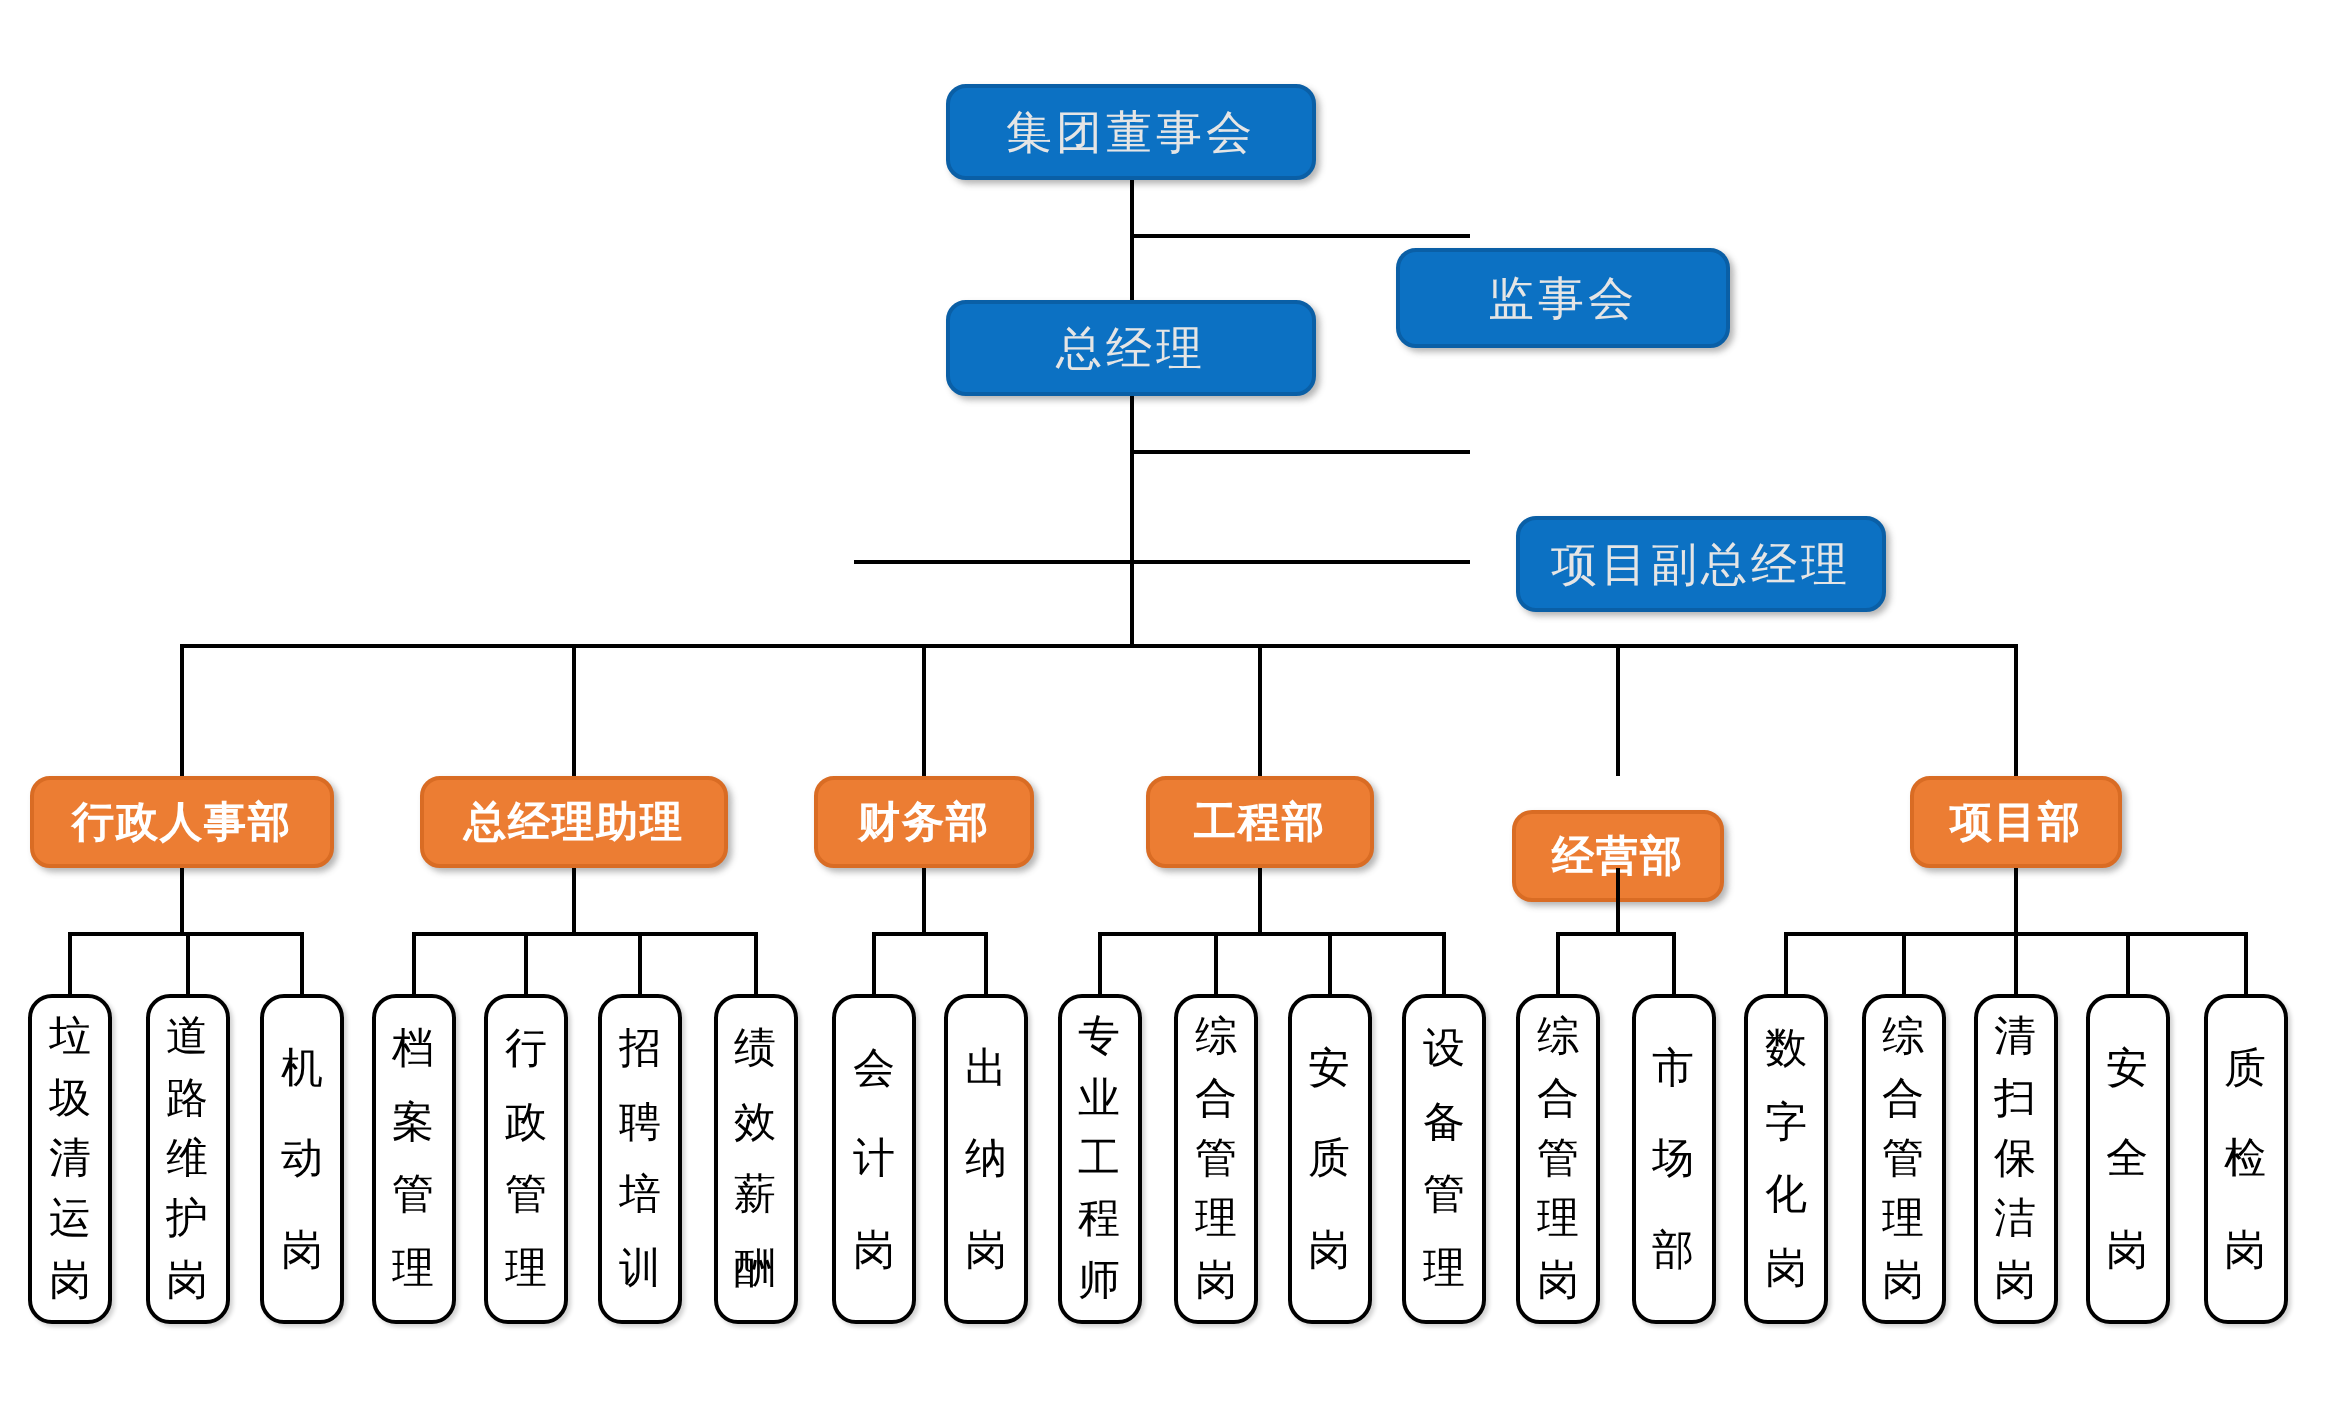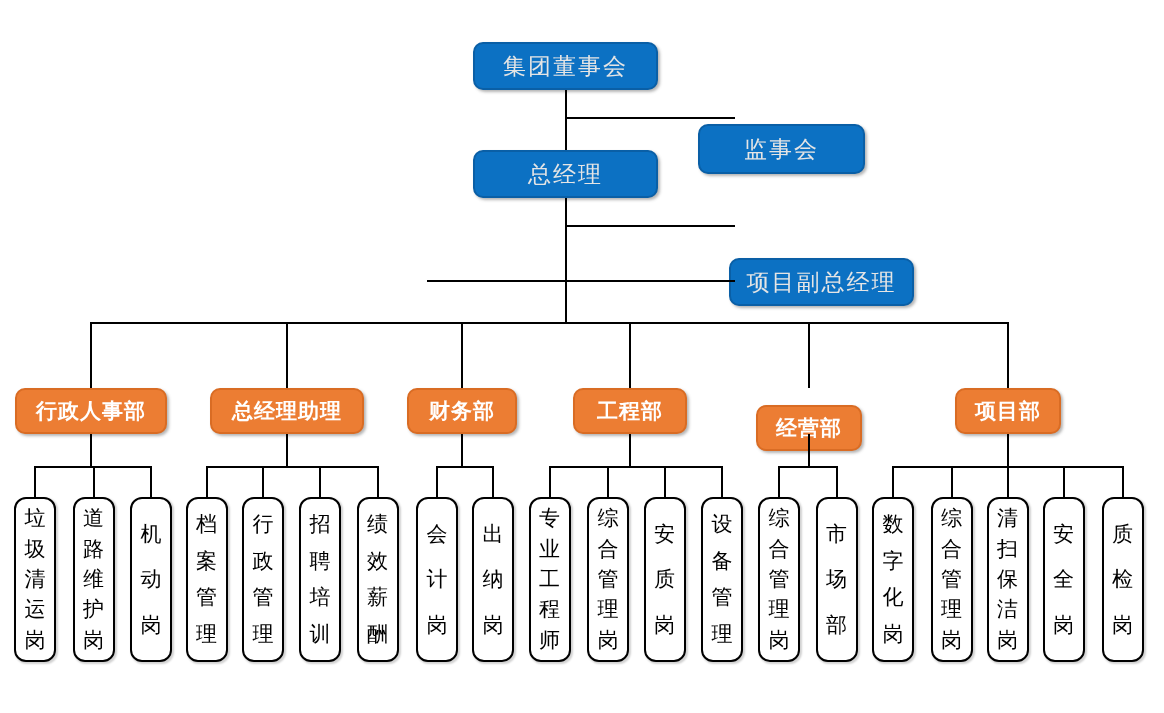--- a/index.html
+++ b/index.html
@@ -34,21 +34,21 @@
 <div id="canvas">
 
   <div class="exec-box" style="left:473px;top:42px;width:185px;height:48px;">集团董事会</div>
 
   <div class="exec-box" style="left:698px;top:92px;width:167px;height:50px;margin-top:32px;">监事会</div>
 
   <div class="exec-box" style="left:473px;top:150px;width:185px;height:48px;">总经理</div>
 
 
 
-  <div class="exec-box" style="left:729px;top:258px;width:185px;height:48px;">项目副总经理</div>
+  <div class="exec-box" style="left:758px;top:258px;width:185px;height:48px;">项目副总经理</div>
 
   <div id="generated-layer">
       <div class="line" style="left: 564.5px; top: 90px; width: 2px; height: 60px;"></div>
       <div class="line" style="left: 565px; top: 117px; width: 170px; height: 2px;"></div>
       <div class="line" style="left: 564.5px; top: 198px; width: 2px; height: 126px;"></div>
       <div class="line" style="left: 565px; top: 225px; width: 170px; height: 2px;"></div>
       <div class="line" style="left: 427px; top: 280px; width: 308px; height: 2px;"></div>
       <div class="line" style="left: 90px; top: 322px; width: 919px; height: 2px;"></div>
       <div class="line" style="left: 90px; top: 324px; width: 2px; height: 64px;"></div>
       <div class="dept-box" style="left: 15px; top: 388px; width: 152px; height: 46px;">行政人事部</div>

